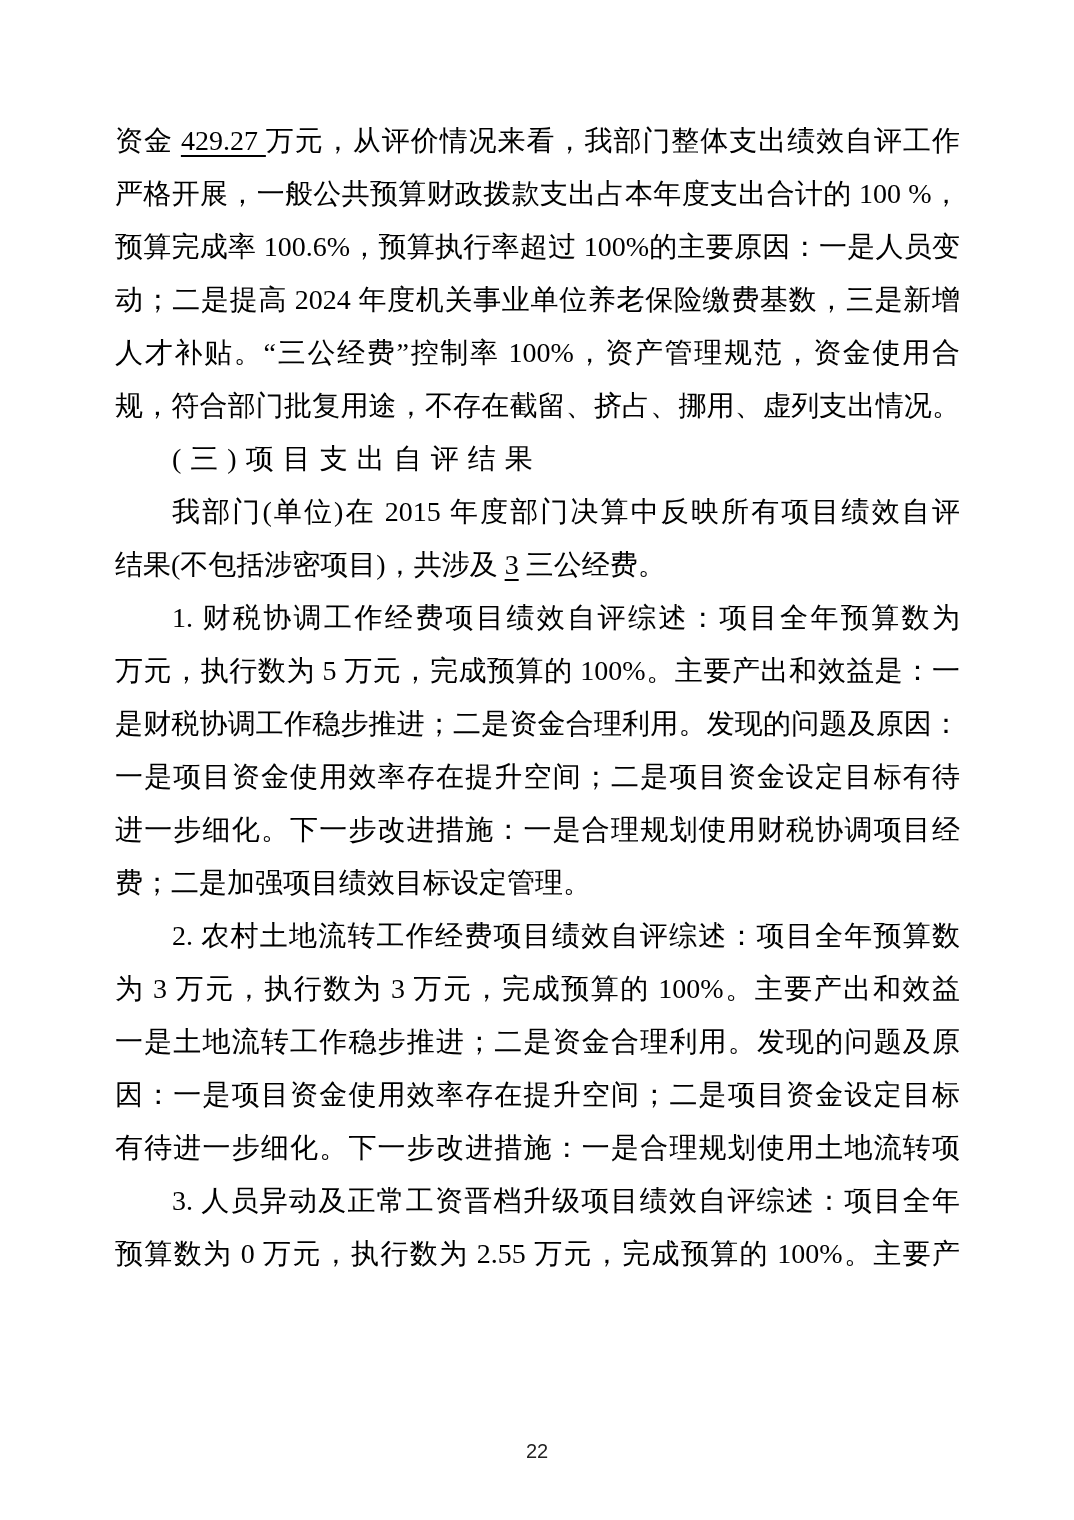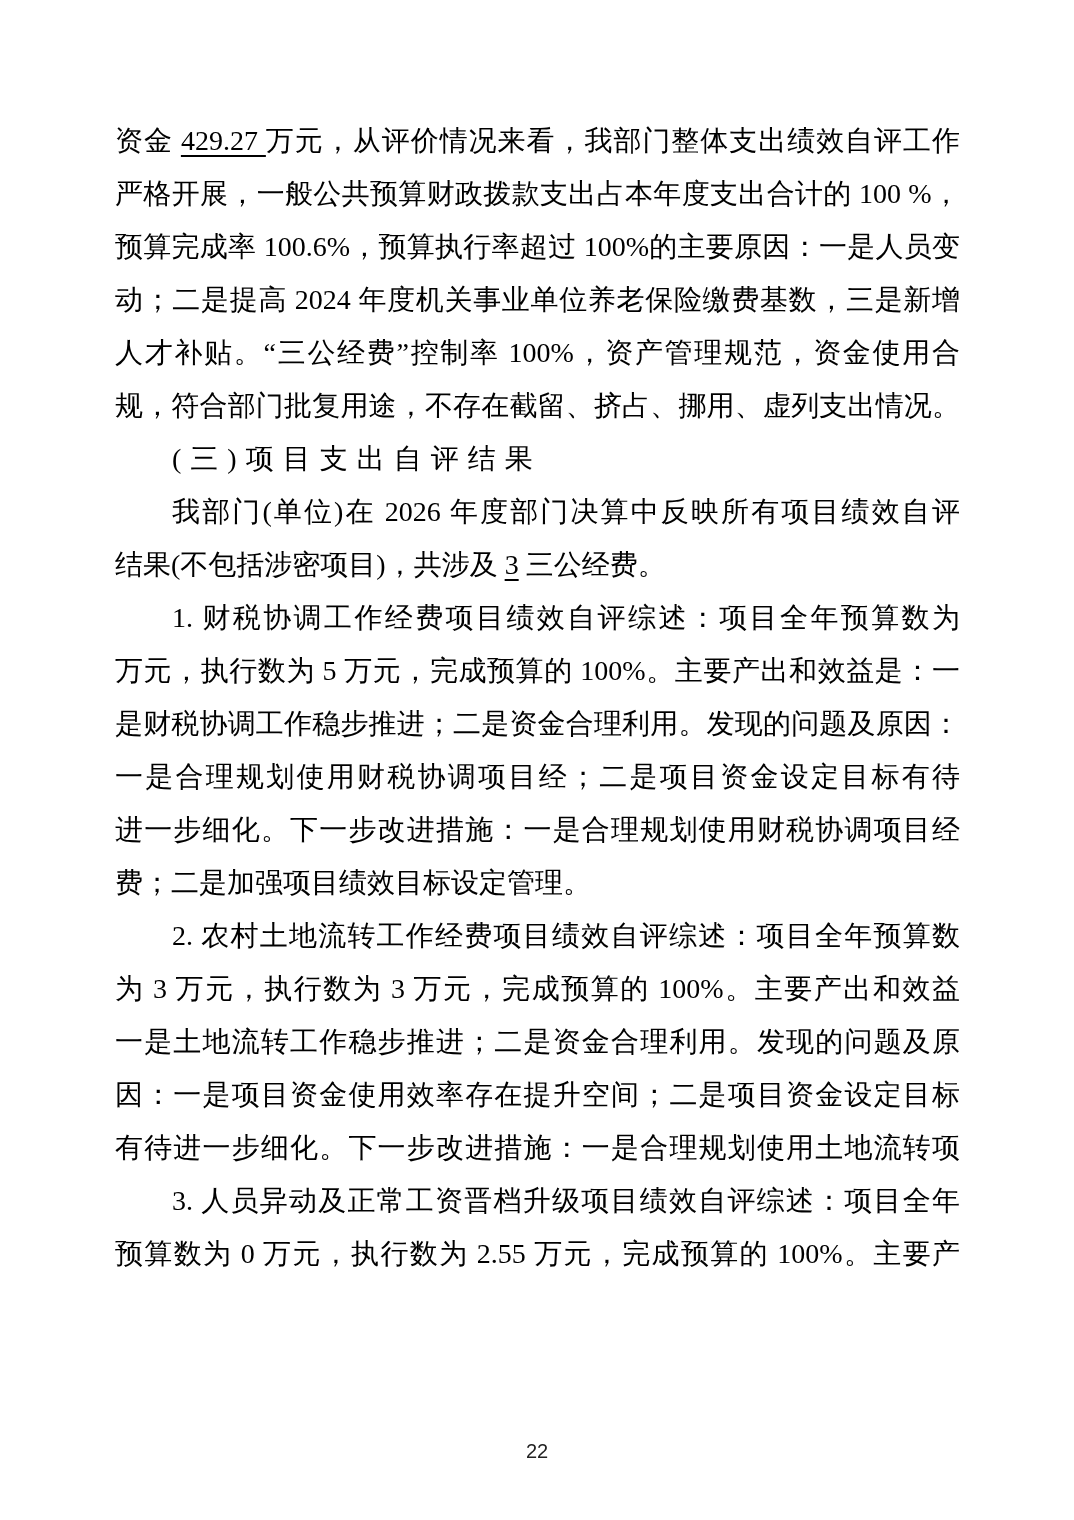--- a/index.html
+++ b/index.html
@@ -69,28 +69,28 @@
         <div class="line"><span>严格开展，一般公共预算财政拨款支出占本年度支出合计的 100 %，</span></div>
         <div class="line"><span>预算完成率 100.6%，预算执行率超过 100%的主要原因：一是人员变</span></div>
         <div class="line"><span>动；二是提高 2024 年度机关事业单位养老保险缴费基数，三是新增</span></div>
         <div class="line"><span>人才补贴。“三公经费”控制率 100%，资产管理规范，资金使用合</span></div>
         <div class="line"><span>规，符合部门批复用途，不存在截留、挤占、挪用、虚列支出情况。</span></div>
       </div>
       <div>
         <div class="line indent last heading"><span>(三)项目支出自评结果</span></div>
       </div>
       <div>
-        <div class="line indent"><span>我部门(单位)在 2026 年度部门决算中反映所有项目绩效自评</span></div>
+        <div class="line indent"><span>我部门(单位)在 2015 年度部门决算中反映所有项目绩效自评</span></div>
         <div class="line last"><span>结果(不包括涉密项目)，共涉及 </span><span class="u">3</span><span> 三公经费。</span></div>
       </div>
       <div>
         <div class="line indent"><span>1. 财税协调工作经费项目绩效自评综述：项目全年预算数为</span></div>
         <div class="line"><span>万元，执行数为 5 万元，完成预算的 100%。主要产出和效益是：一</span></div>
         <div class="line"><span>是财税协调工作稳步推进；二是资金合理利用。发现的问题及原因：</span></div>
-        <div class="line"><span>一是合理规划使用财税协调项目经；二是项目资金设定目标有待</span></div>
+        <div class="line"><span>一是项目资金使用效率存在提升空间；二是项目资金设定目标有待</span></div>
         <div class="line"><span>进一步细化。下一步改进措施：一是合理规划使用财税协调项目经</span></div>
         <div class="line last"><span>费；二是加强项目绩效目标设定管理。</span></div>
       </div>
       <div>
         <div class="line indent"><span>2. 农村土地流转工作经费项目绩效自评综述：项目全年预算数</span></div>
         <div class="line"><span>为 3 万元，执行数为 3 万元，完成预算的 100%。主要产出和效益是：</span></div>
         <div class="line"><span>一是土地流转工作稳步推进；二是资金合理利用。发现的问题及原</span></div>
         <div class="line"><span>因：一是项目资金使用效率存在提升空间；二是项目资金设定目标</span></div>
         <div class="line"><span>有待进一步细化。下一步改进措施：一是合理规划使用土地流转项</span></div>
       </div>

